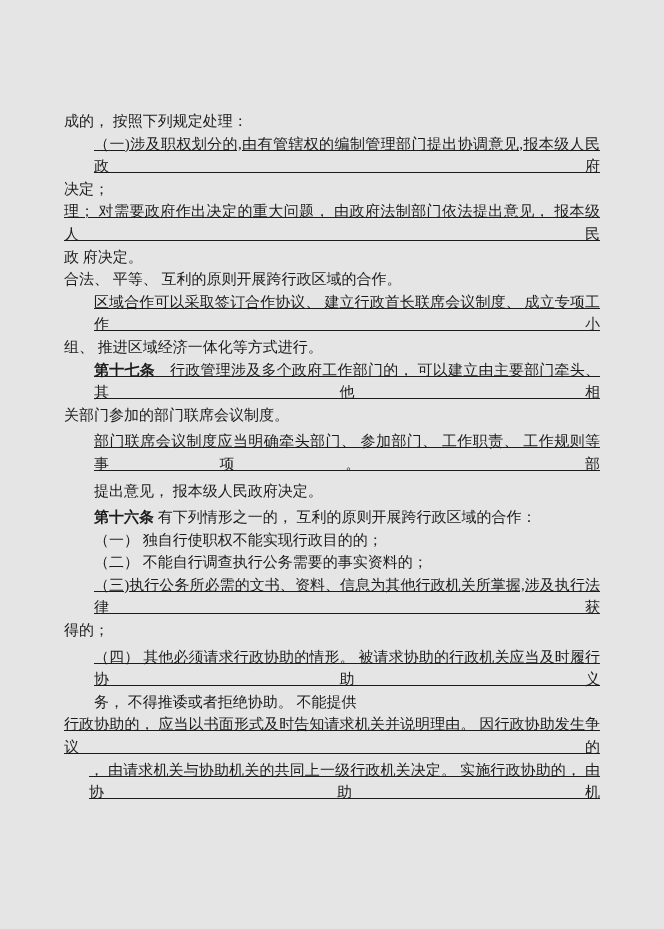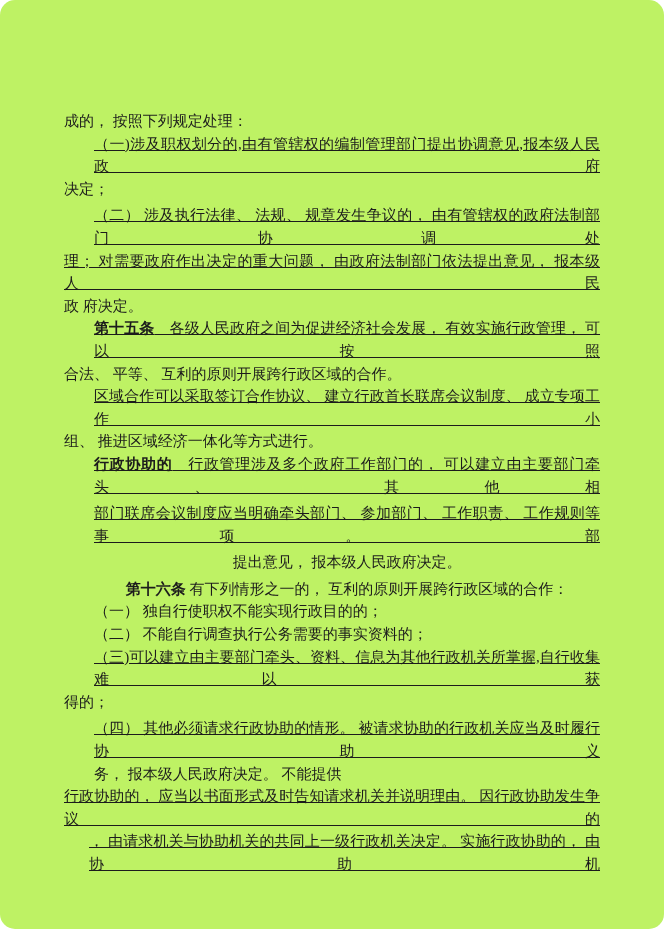--- a/index.html
+++ b/index.html
@@ -1,61 +1,59 @@
 <!DOCTYPE html>
 <html><head>
 <meta charset="utf-8">
 <style>
   * { margin:0; padding:0; box-sizing:border-box; }
   html,body { background:#ffffff; }
   .page {
     position:relative;
     width:664px; height:929px;
-    background:#bef264;
+    background:#e5e5e5;
     overflow:hidden;
     font-family:"Liberation Serif","DejaVu Serif",serif;
     color:#1c1c1c;
-    border-radius:15px;
   }
   .content {
     position:absolute;
     left:64px; top:110px;
     width:536px;
     font-size:15px;
     line-height:22.6px;
   }
   .ln { white-space:normal; }
   .ind  { padding-left:30px; }
   .ind15{ padding-left:25px; }
-  .gap  { margin-top:4px;text-align:center; }
+  .gap  { margin-top:4px; }
   .jst  { text-align:justify; text-align-last:justify;text-decoration:underline; }
   .b    { font-weight:bold; }
 </style>
 </head>
 <body>
 
 <div class="page">
   <div class="content">
     <div class="ln"><span>成的， 按照下列规定处理：</span></div>
     <div class="ln ind jst"><span>（一)涉及职权划分的,由有管辖权的编制管理部门提出协调意见,报本级人民政 府</span></div>
     <div class="ln"><span>决定；</span></div>
-    <div class="ln ind jst gap"><span>（二） 涉及执行法律、 法规、 规章发生争议的， 由有管辖权的政府法制部门协调处</span></div>
     <div class="ln jst"><span>理； 对需要政府作出决定的重大问题， 由政府法制部门依法提出意见， 报本级人民</span></div>
     <div class="ln"><span>政 府决定。</span></div>
-    <div class="ln ind jst"><span class="b">第十五条</span><span>　各级人民政府之间为促进经济社会发展， 有效实施行政管理， 可以按照</span></div>
     <div class="ln"><span>合法、 平等、 互利的原则开展跨行政区域的合作。</span></div>
     <div class="ln ind jst"><span>区域合作可以采取签订合作协议、 建立行政首长联席会议制度、 成立专项工作小</span></div>
     <div class="ln"><span>组、 推进区域经济一体化等方式进行。</span></div>
-    <div class="ln ind jst"><span class="b">行政协助的</span><span>　行政管理涉及多个政府工作部门的， 可以建立由主要部门牵头、 其他相</span></div>
+    <div class="ln ind jst"><span class="b">第十七条</span><span>　行政管理涉及多个政府工作部门的， 可以建立由主要部门牵头、 其他相</span></div>
+    <div class="ln"><span>关部门参加的部门联席会议制度。</span></div>
     <div class="ln ind jst gap"><span>部门联席会议制度应当明确牵头部门、 参加部门、 工作职责、 工作规则等事项。 部</span></div>
     <div class="ln ind gap"><span>提出意见， 报本级人民政府决定。</span></div>
     <div class="ln ind gap"><span class="b">第十六条</span><span> 有下列情形之一的， 互利的原则开展跨行政区域的合作：</span></div>
     <div class="ln ind"><span>（一） 独自行使职权不能实现行政目的的；</span></div>
     <div class="ln ind"><span>（二） 不能自行调查执行公务需要的事实资料的；</span></div>
-    <div class="ln ind jst"><span>（三)可以建立由主要部门牵头、资料、信息为其他行政机关所掌握,自行收集难以 获</span></div>
+    <div class="ln ind jst"><span>（三)执行公务所必需的文书、资料、信息为其他行政机关所掌握,涉及执行法律 获</span></div>
     <div class="ln"><span>得的；</span></div>
     <div class="ln ind jst gap"><span>（四） 其他必须请求行政协助的情形。 被请求协助的行政机关应当及时履行协助义</span></div>
-    <div class="ln ind"><span>务， 报本级人民政府决定。 不能提供</span></div>
+    <div class="ln ind"><span>务， 不得推诿或者拒绝协助。 不能提供</span></div>
     <div class="ln jst"><span>行政协助的， 应当以书面形式及时告知请求机关并说明理由。 因行政协助发生争议的</span></div>
     <div class="ln ind15 jst"><span>， 由请求机关与协助机关的共同上一级行政机关决定。 实施行政协助的， 由协助机</span></div>
 
   </div>
 </div>
 
 </body></html>

